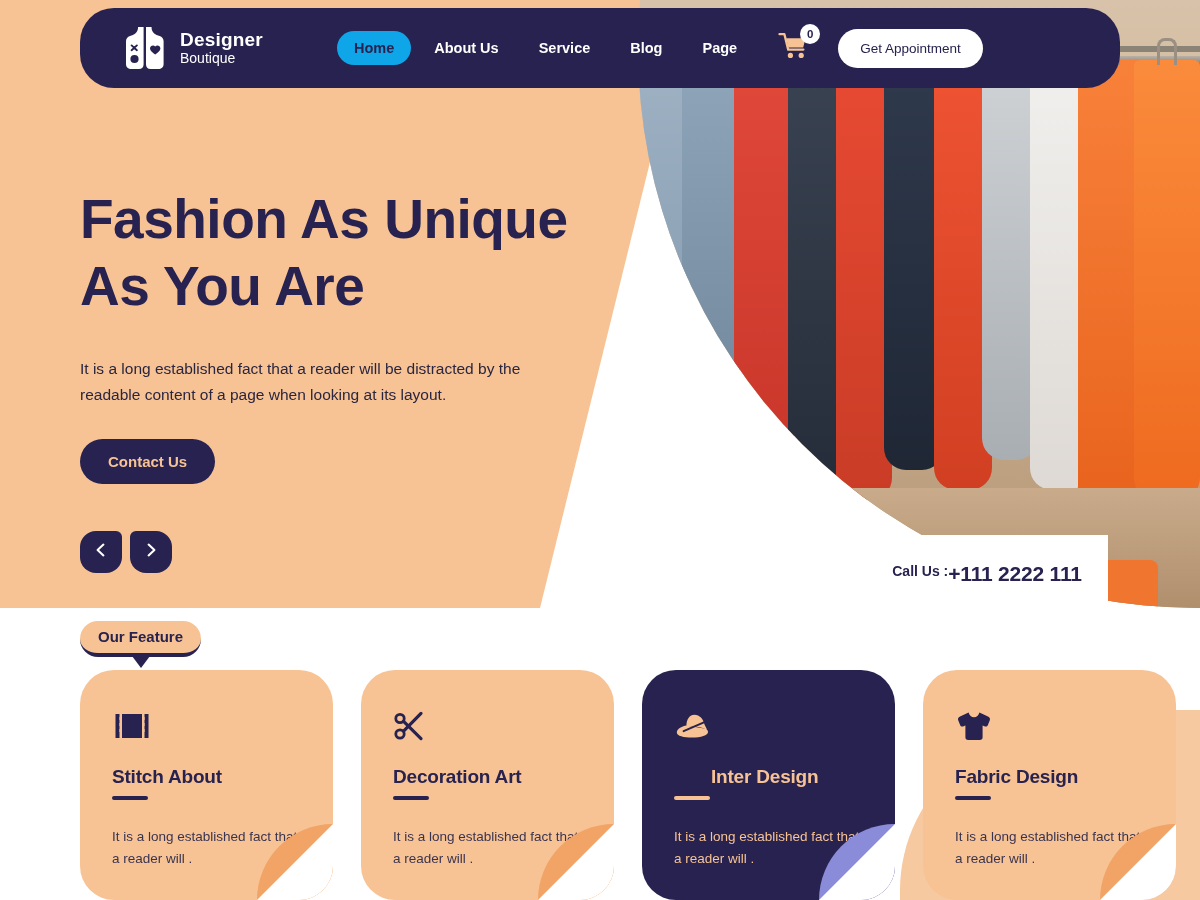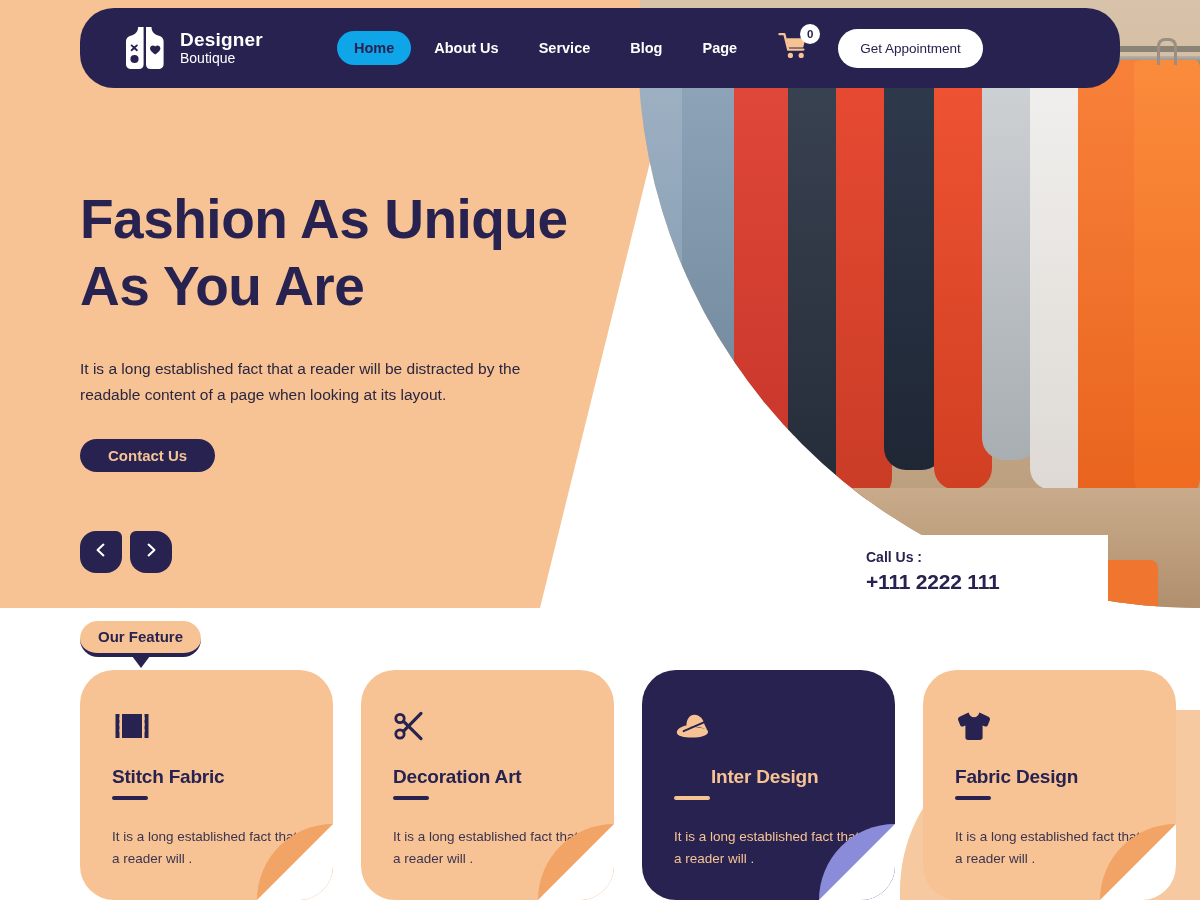--- a/index.html
+++ b/index.html
@@ -92,35 +92,35 @@
   .hero-content { position: absolute; left: 80px; top: 186px; width: 560px; z-index: 10; }
   .hero-title {
     color: #27224f; font-size: 55px; font-weight: 700; line-height: 1.22;
     letter-spacing: -0.5px;
   }
   .hero-desc {
     margin-top: 36px; color: #2a2540; font-size: 15.5px; line-height: 1.65; max-width: 470px;
   }
   .contact-btn {
     margin-top: 32px; display: inline-block; background: #27224f; color: #f7c394;
-    font-size: 15px; font-weight: 600; padding: 8px 28px; border-radius: 26px; cursor: pointer;
+    font-size: 15px; font-weight: 600; padding: 14px 28px; border-radius: 26px; cursor: pointer;
   }
   .arrows { position: absolute; left: 80px; top: 531px; display: flex; gap: 8px; z-index: 10; }
   .arrow {
     width: 42px; height: 42px; background: #27224f; cursor: pointer;
     display: flex; align-items: center; justify-content: center;
   }
   .arrow.prev { border-radius: 16px 6px 16px 16px; }
   .arrow.next { border-radius: 6px 16px 16px 16px; }
 
   
   .call-card {
     position: absolute; right: 92px; bottom: 293px; width: 290px; height: 72px;
     background: #fff; border-radius: 40px 0 0 40px; z-index: 6;
-    display: flex; flex-direction: column; justify-content: center; padding-left: 48px;
+    display: flex; justify-content: center; padding-left: 48px; align-items: center;
   }
   .call-label { color: #27224f; font-size: 14px; font-weight: 700; }
   .call-number { color: #27224f; font-size: 21px; font-weight: 700; margin-top: 5px; letter-spacing: -0.2px; }
 
   
   .feature-badge {
     position: absolute; left: 80px; top: 621px; z-index: 12;
     background: #f7c394; color: #27224f;
     font-size: 15px; font-weight: 700;
     padding: 7px 18px 8px; border-radius: 18px;
@@ -276,21 +276,21 @@
           <rect x="3.5" y="3" width="4" height="24" fill="#27224f"></rect>
           <rect x="32.5" y="3" width="4" height="24" fill="#27224f"></rect>
           <rect x="7.5" y="6" width="2.5" height="3" fill="#f7c394"></rect>
           <rect x="7.5" y="12" width="2.5" height="3" fill="#f7c394"></rect>
           <rect x="7.5" y="18" width="2.5" height="3" fill="#f7c394"></rect>
           <rect x="30" y="6" width="2.5" height="3" fill="#f7c394"></rect>
           <rect x="30" y="12" width="2.5" height="3" fill="#f7c394"></rect>
           <rect x="30" y="18" width="2.5" height="3" fill="#f7c394"></rect>
         </svg>
       </div>
-      <div class="card-title">Stitch Fabric</div>
+      <div class="card-title">Stitch About</div>
       <div class="card-rule"></div>
       <div class="card-desc">It is a long established fact that a reader will .</div>
       <div class="fold" style="background:#f2a366"></div>
       <div class="fold-cut"></div>
     </div>
 
     <div class="card peach">
       <div class="card-icon">
         <svg width="34" height="32" viewBox="0 0 34 32" fill="none">
           <circle cx="7" cy="8.5" r="4.2" stroke="#27224f" stroke-width="2.8"></circle>

